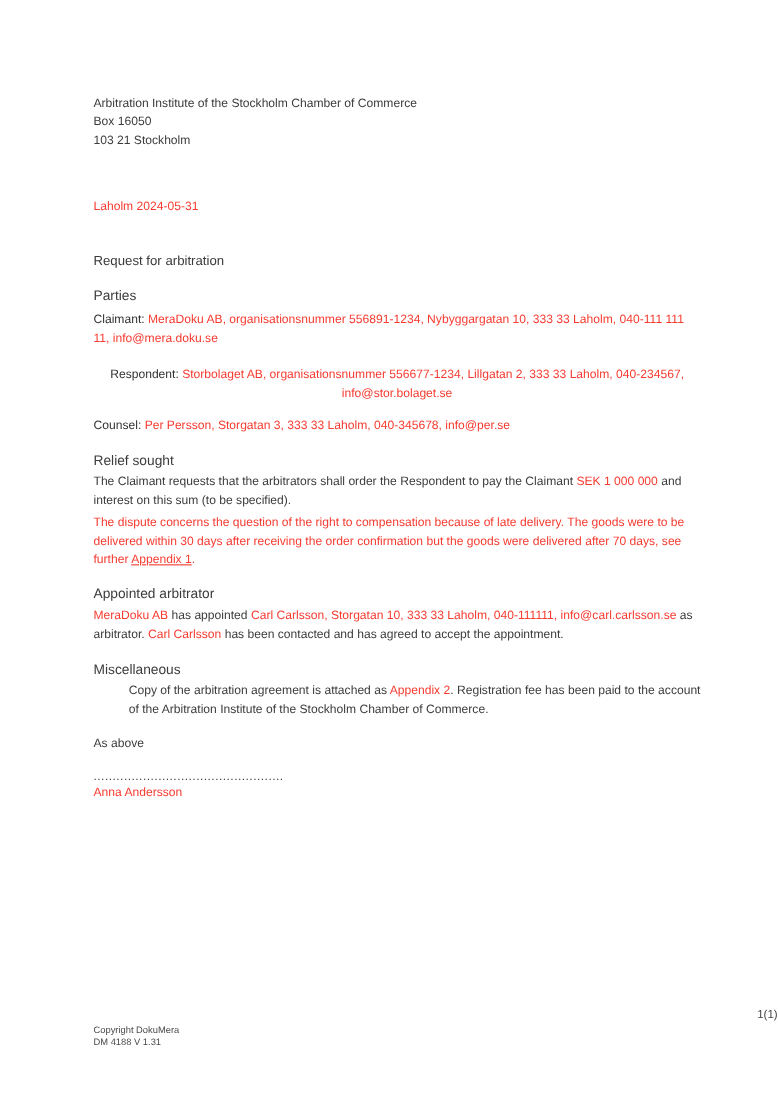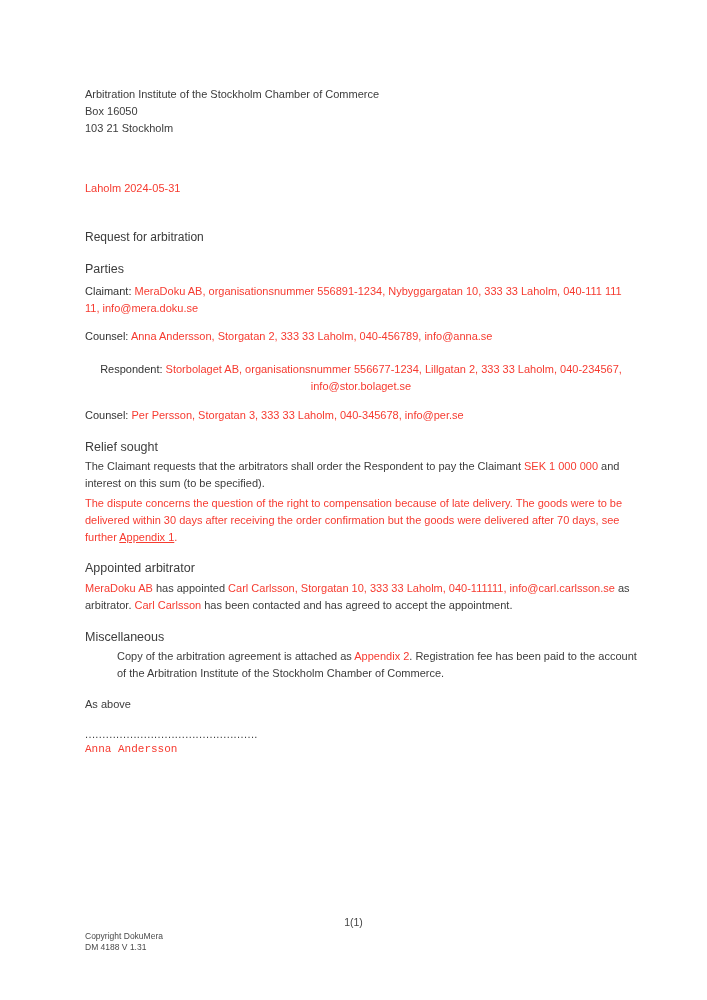--- a/index.html
+++ b/index.html
@@ -34,22 +34,22 @@
   .mt-relief-p{margin-top:2px;}
   .mt-subject-h{margin-top:15px;}
   .mt-subject-p{margin-top:3px;}
   .mt-arb-h{margin-top:13px;}
   .mt-arb-p{margin-top:3px;}
   .mt-misc-h{margin-top:14px;}
   .mt-misc-p{margin-top:2px;margin-left:32px;}
   .mt-closing{margin-top:14px;}
   .signature{margin-top:15px;}
   .signature-dots{display:block;line-height:13px;font-size:11px;letter-spacing:0.4px;color:#3c3c3c;}
-  .signature-name{display:block;line-height:17px;color:var(--red);font-family:Liberation Mono, monospace;}
-  .page-number{position:absolute;top:916px;left:0;width:100%;text-align:center;font-size:10.5px;color:#454545;}
+  .signature-name{display:block;line-height:17px;color:var(--red);}
+  .page-number{position:absolute;top:916px;left:0;width:100%;text-align:right;font-size:10.5px;color:#454545;}
   .footer-copyright{position:absolute;top:931px;left:85px;font-size:8.5px;line-height:11px;color:#4a4a4a;}
 </style>
 </head>
 <body>
 
 <div class="page">
   <div class="content">
 
     <div>
       <div class="recipient-line">Arbitration Institute of the Stockholm Chamber of Commerce</div>
@@ -58,21 +58,20 @@
     </div>
 
     <div class="date-line">Laholm 2024-05-31</div>
 
     <h1 class="doc-title">Request for arbitration</h1>
 
     <h2 class="section-heading mt-parties">Parties</h2>
 
     <p class="mt-claimant"><strong>Claimant:</strong> <span class="red">MeraDoku AB, organisationsnummer 556891-1234, Nybyggargatan 10, 333 33 Laholm, 040-111 111 11, info@mera.doku.se</span></p>
 
-    <p class="mt-counsel1"><strong>Counsel:</strong> <span class="red">Anna Andersson, Storgatan 2, 333 33 Laholm, 040-456789, info@anna.se</span></p>
 
     <p class="mt-respondent"><strong>Respondent:</strong> <span class="red">Storbolaget AB, organisationsnummer 556677-1234, Lillgatan 2, 333 33 Laholm, 040-234567, info@stor.bolaget.se</span></p>
 
     <p class="mt-counsel2"><strong>Counsel:</strong> <span class="red">Per Persson, Storgatan 3, 333 33 Laholm, 040-345678, info@per.se</span></p>
 
     <h2 class="section-heading mt-relief-h">Relief sought</h2>
 
     <p class="mt-relief-p"><span>The Claimant requests that the arbitrators shall order the Respondent to pay the Claimant </span><span class="red">SEK 1 000 000</span><span> and interest on this sum (to be specified).</span></p>
 
 

